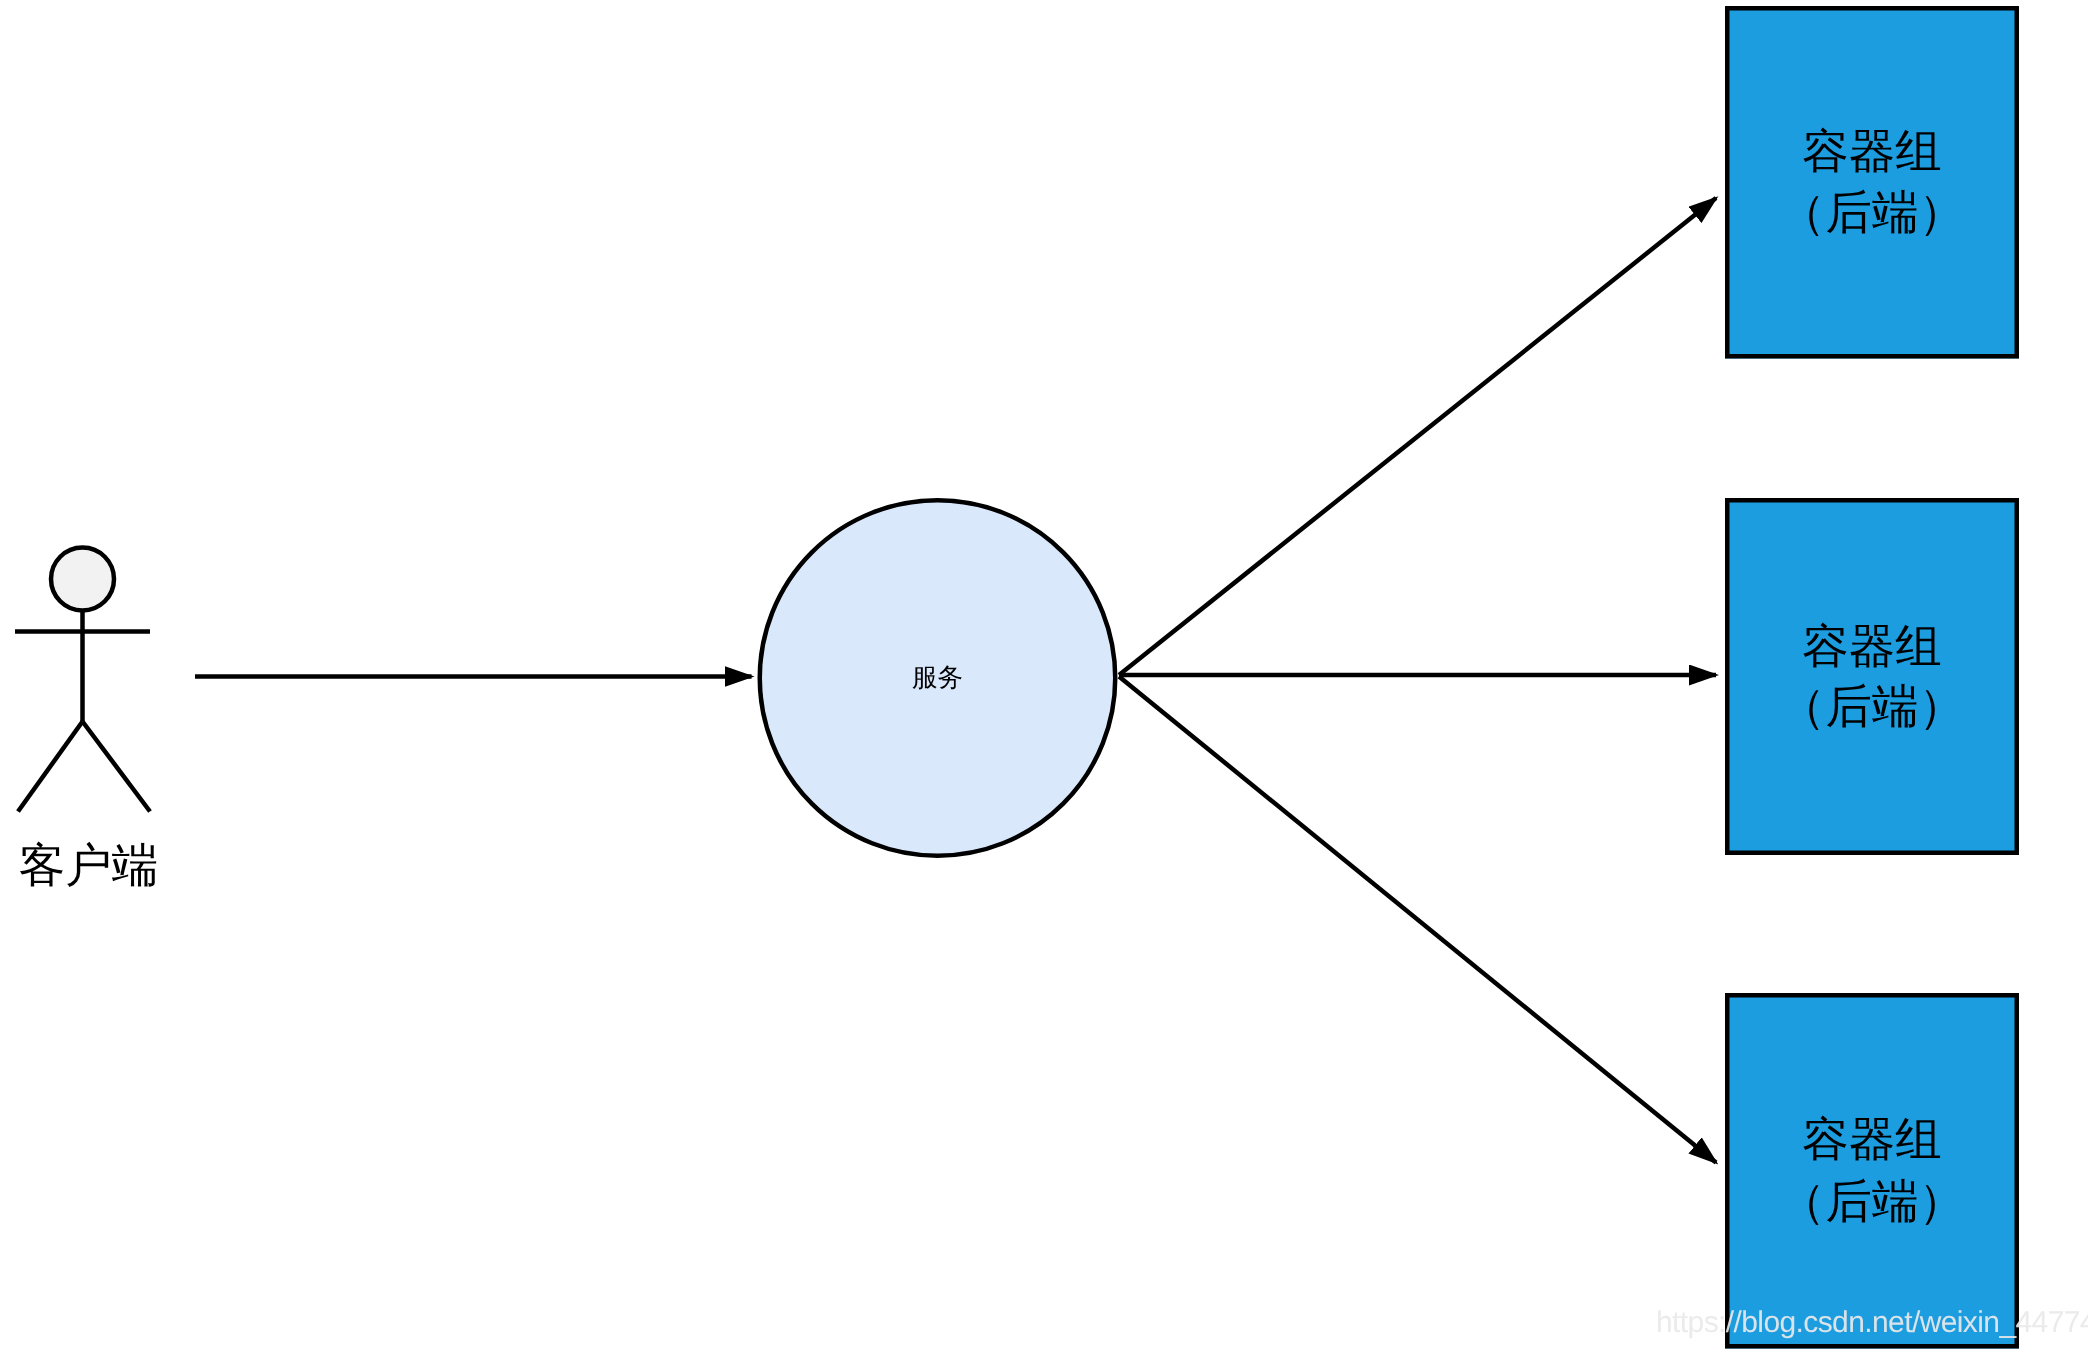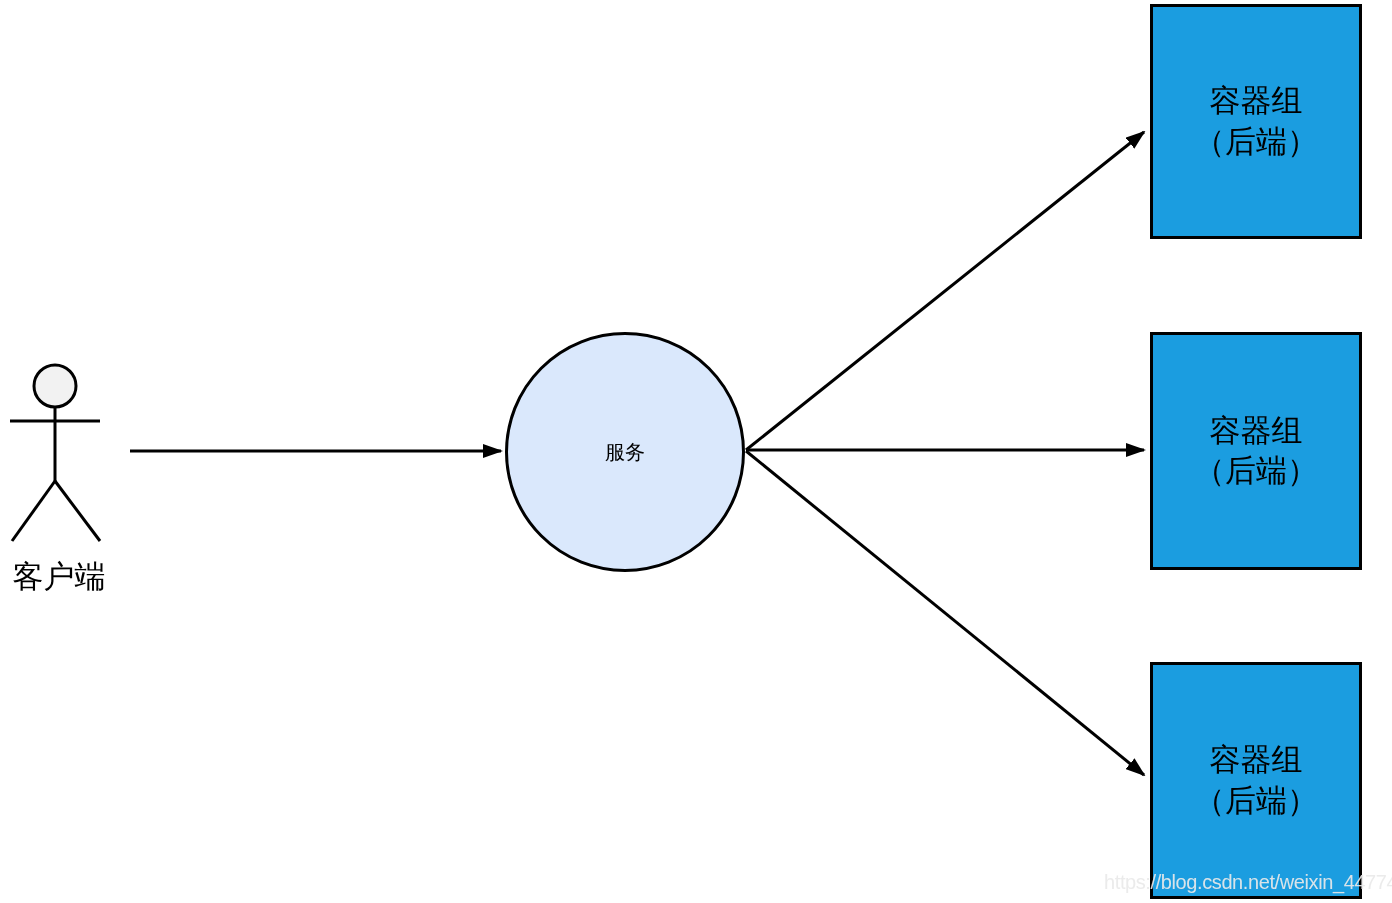--- a/index.html
+++ b/index.html
@@ -30,28 +30,28 @@
     width: 240px;
     height: 240px;
     box-sizing: border-box;
     border: 3px solid var(--stroke, #000);
     border-radius: 50%;
     background: var(--service-fill, #dae8fc);
     display: flex;
     flex-direction: column;
     align-items: center;
     justify-content: center;
-    font-size: 20px;
+    font-size: 17px;
     line-height: 1.45;
     text-align: center;
   }
   .backend-box {
     position: absolute;
     left: 1150px;
-    width: 212px;
+    width: 196px;
     box-sizing: border-box;
     border: 3px solid var(--stroke, #000);
     background: var(--backend-fill, #1b9de0);
     display: flex;
     flex-direction: column;
     align-items: center;
     justify-content: center;
     font-size: 31px;
     line-height: 1.3;
     text-align: center;

